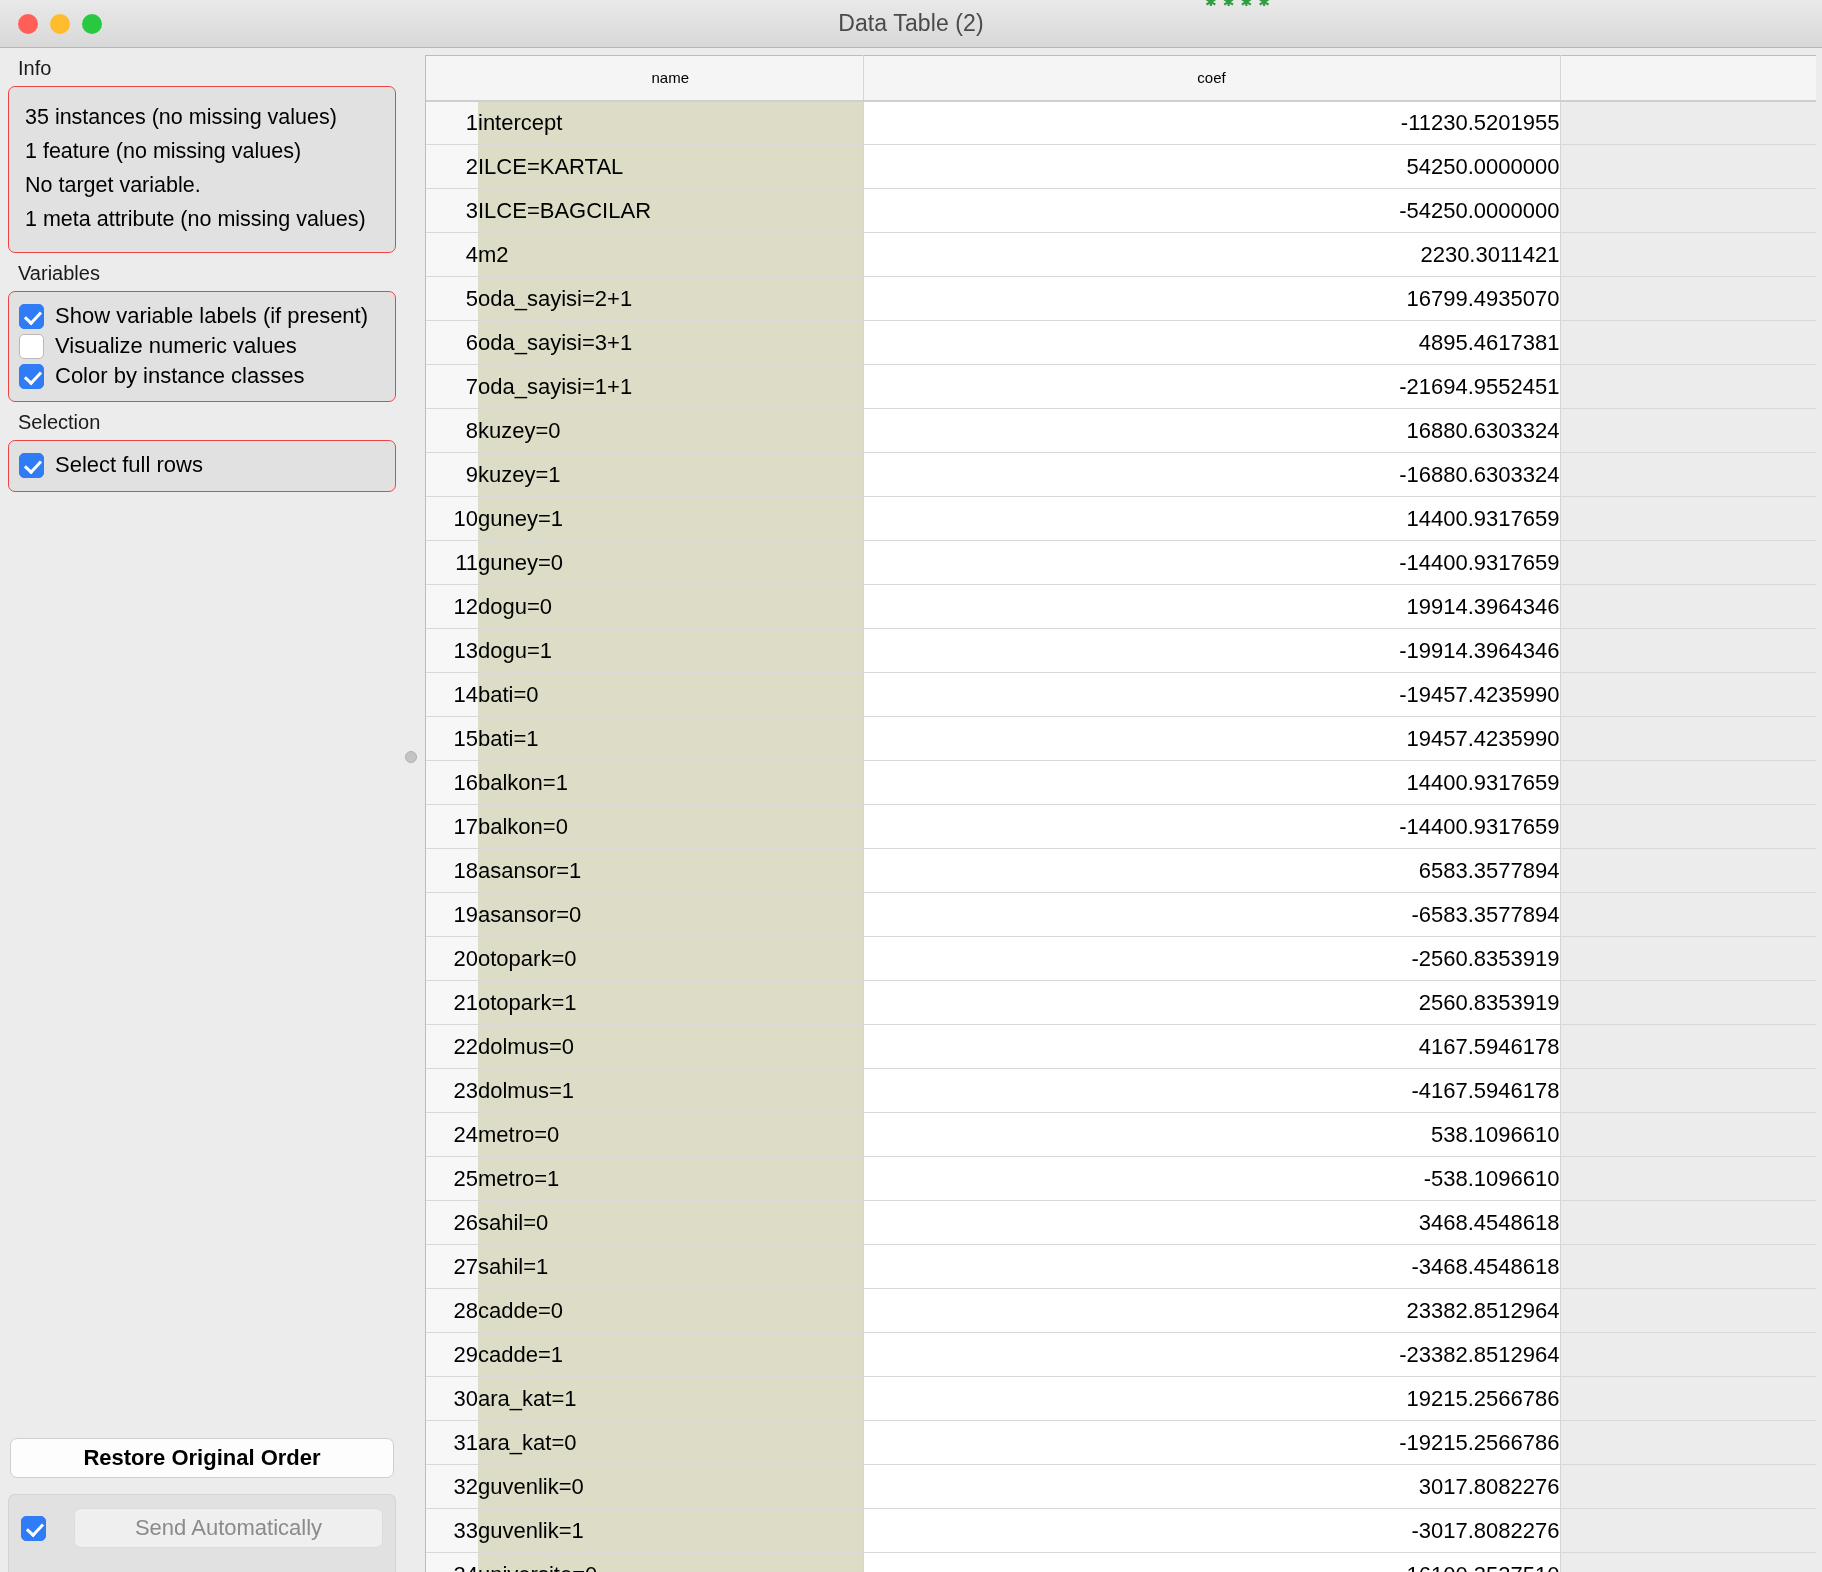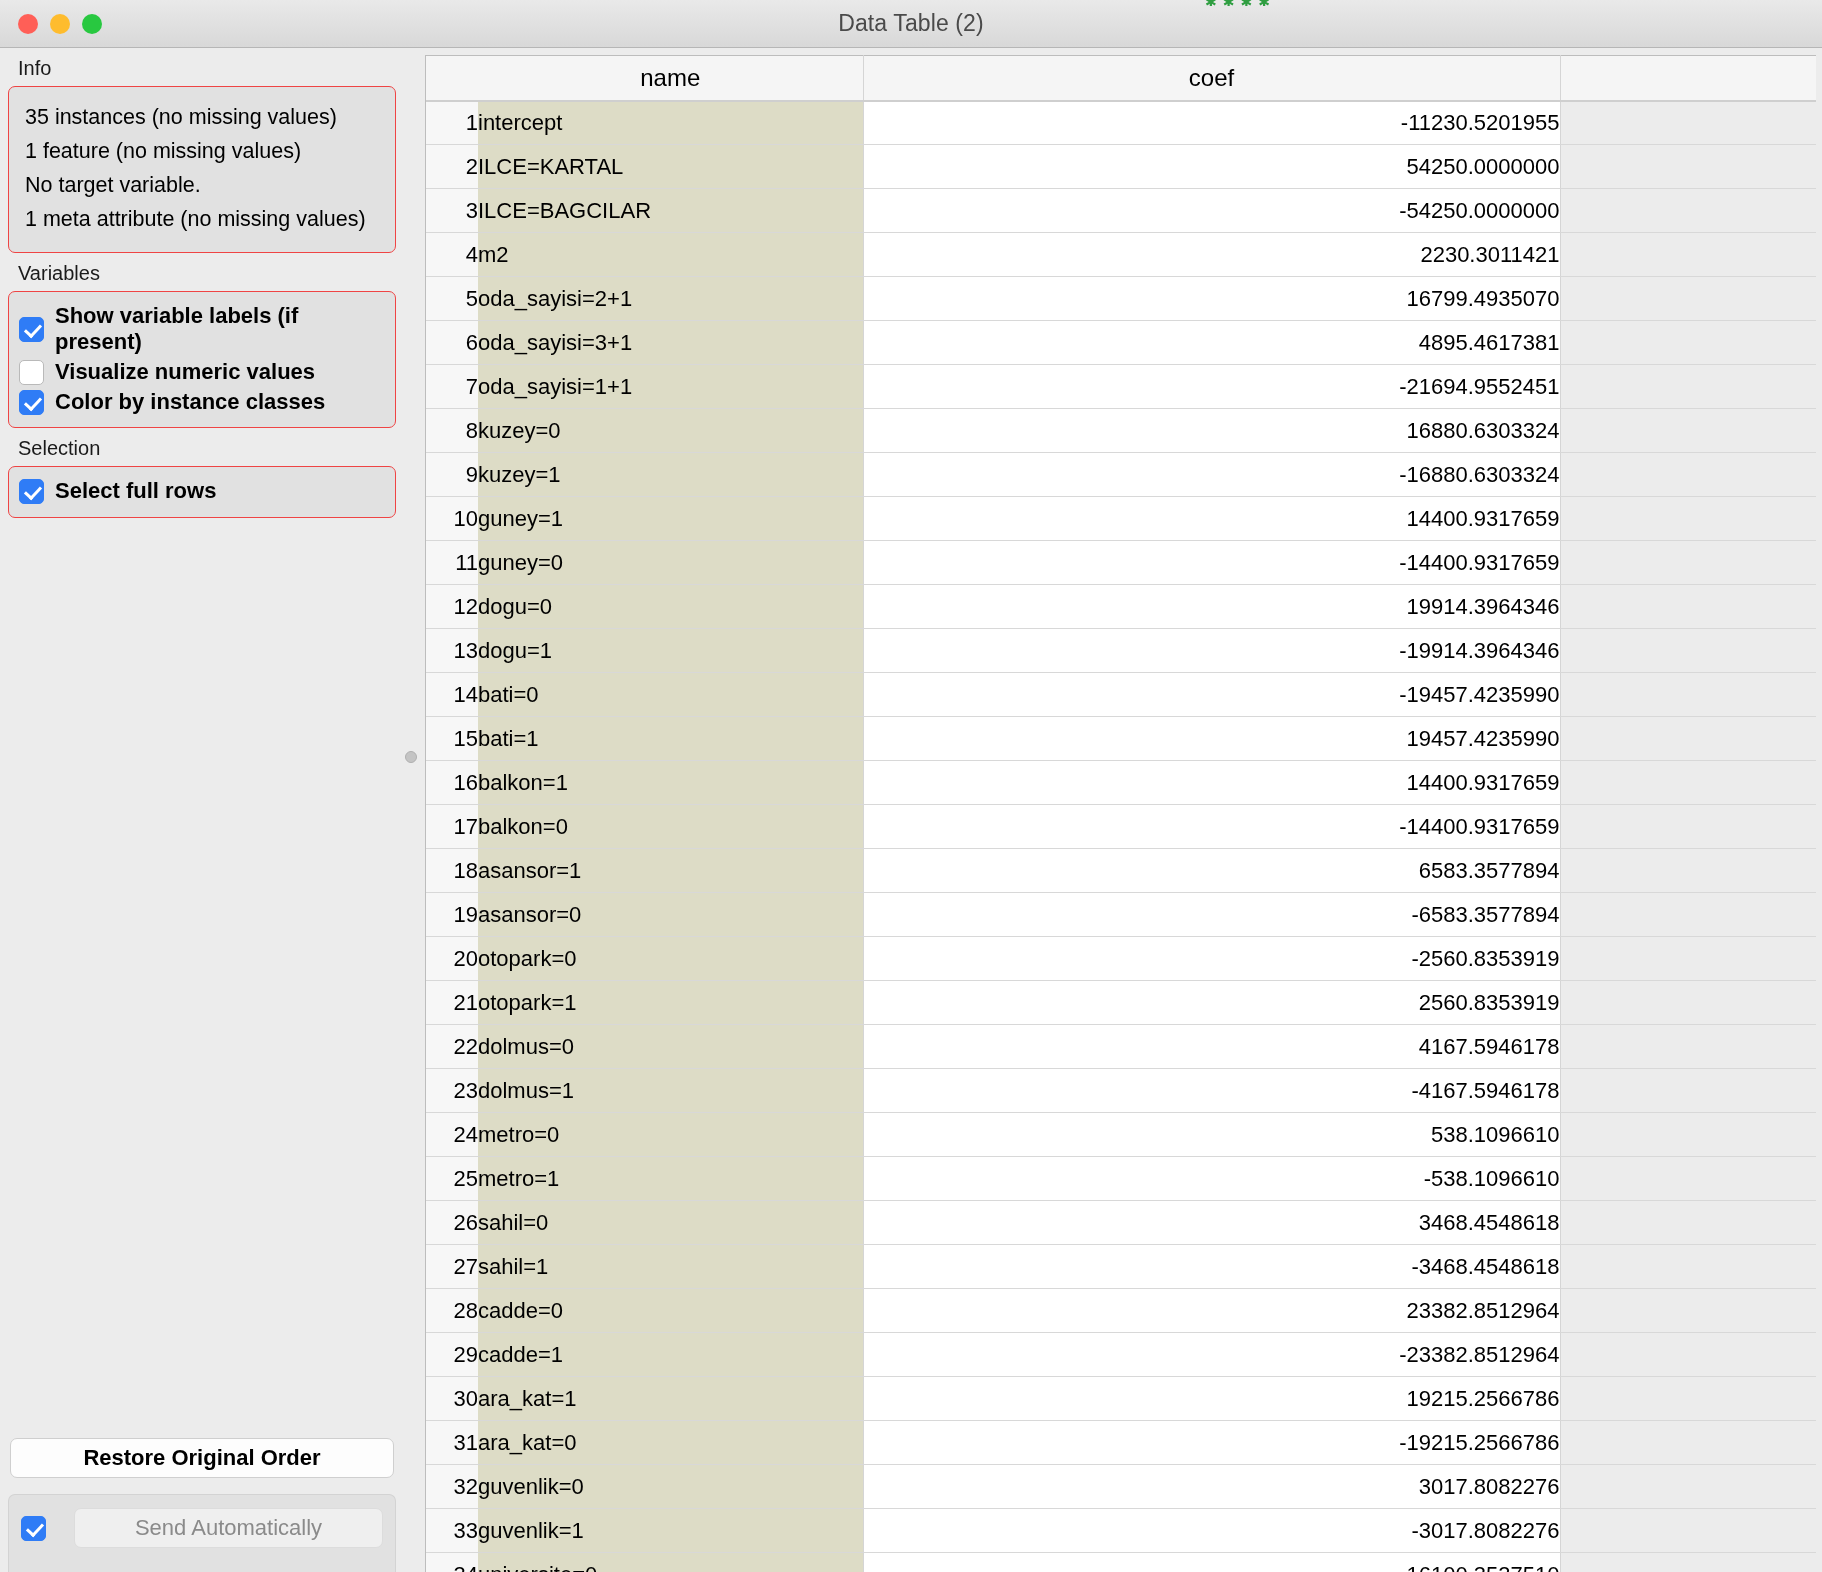--- a/index.html
+++ b/index.html
@@ -78,21 +78,21 @@
   #info-box { padding: 13px 16px 16px 16px; }
   .info-line {
     font-size: 21.5px; color: #000;
     line-height: 34px;
   }
   #vars-box { padding: 9px 10px 10px 10px; }
   #sel-box  { padding: 9px 10px 11px 10px; }
 
   .checkrow {
     display: flex; align-items: center;
-    gap: 11px; padding: 2px 0; font-weight: bold;
+    gap: 11px; padding: 2px 0;
   }
   .cbox {
     width: 25px; height: 25px; flex: 0 0 25px;
     border-radius: 5px;
     background: #fff;
     border: 1px solid #b9b9b9;
     position: relative;
   }
   .cbox.on {
     background: #2f7cf6; border-color: #2f7cf6;
@@ -173,21 +173,21 @@
   table.grid {
     border-collapse: collapse;
     width: 100%;
     table-layout: fixed;
     background: #fff;
   }
   table.grid thead th {
     background: #f5f5f5;
     border-top: 1px solid #bdbdbd;
     border-bottom: 2px solid #cfcfcf;
-    font-size: 24px; font-weight: normal; color: #000;
+    font-size: 15px; font-weight: normal; color: #000;
     height: 45px;
     padding: 0;
   }
   th.col-idx   { width: 52px; border-right: none; background: #f5f5f5; }
   th.col-name  { width: 385px; border-right: 1px solid #d5d5d5; }
   th.col-coef  { width: 697px; border-right: 1px solid #d5d5d5; }
   th.col-pad   { width: 256px; background: #ececec; border-bottom: 1px solid #cfcfcf; }
 
   table.grid tbody td {
     height: 44px;

